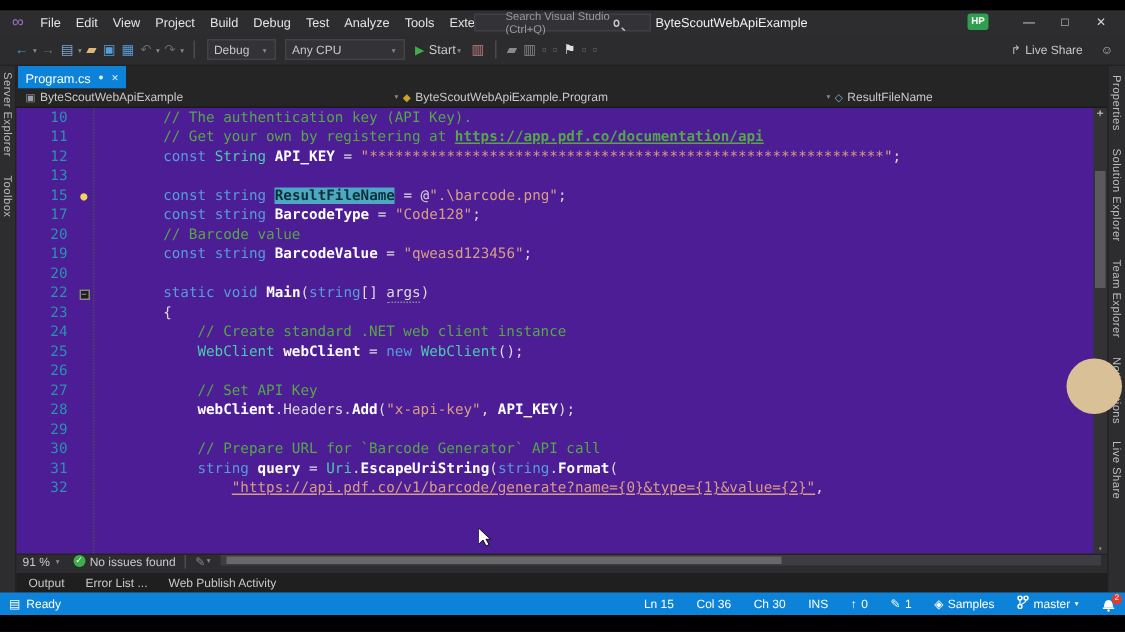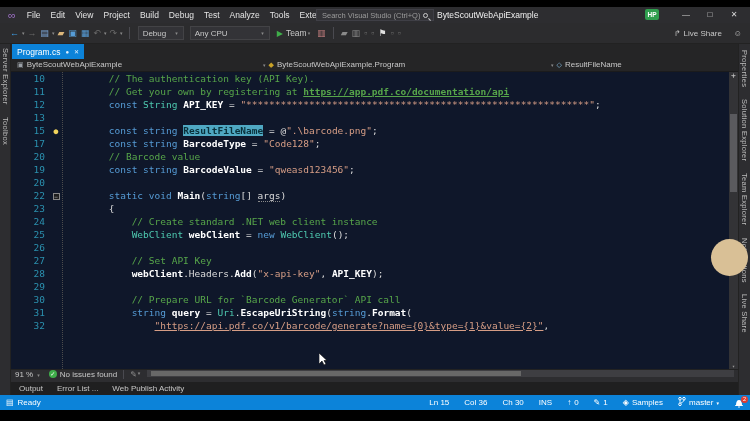--- a/index.html
+++ b/index.html
@@ -9,21 +9,21 @@
          background:#2d2d30; display:flex; flex-direction:column; }
 
   
   .titlebar { position:relative; height:16px; background:#2d2d30; display:flex;
               align-items:center; font-size:8.5px; color:#e4e4e4; flex:0 0 auto; }
   .vslogo { color:#9b6fc3; font-size:11px; margin:0 6px 0 8px; line-height:10px; }
   .menubar { display:flex; }
   .menu-item { padding:2px 5px; cursor:default; }
   .searchbox { position:absolute; left:316px; top:2px; width:118px; height:12px;
                background:#333337; border:1px solid #3f3f46; color:#9b9b9b;
-               font-size:7.5px; display:flex; align-items:center; padding:0 5px; }
+               font-size:7.5px; display:flex; align-items:center; padding:0 20px; }
   .lens { width:5px; height:5px; border:1px solid #c8c8c8; border-radius:50%;
           position:relative; margin-left:auto; }
   .lens:after { content:""; position:absolute; width:3px; height:1px; background:#c8c8c8;
                 transform:rotate(45deg); left:4px; top:5px; }
   .wintitle { position:absolute; left:437px; top:3px; font-size:8.5px; color:#f0f0f0; }
   .acct { position:absolute; left:645px; top:2px; width:14px; height:11px; background:#2f9e4e;
           color:#fff; font-size:6.5px; font-weight:bold; text-align:center; line-height:11px;
           border-radius:2px; }
   .winbtns { position:absolute; right:4px; top:0; display:flex; }
   .winbtn { width:24px; height:15px; text-align:center; font-size:8px; color:#d8d8d8;
@@ -62,21 +62,21 @@
   .tab-active .tico { font-size:6px; margin-left:5px; color:#dff0ff; }
 
   
   .breadcrumb { height:13px; background:#252526; border-bottom:1px solid #1b1b1c;
                 position:relative; font-size:8px; color:#c8c8c8; flex:0 0 auto; }
   .crumb { position:absolute; top:1px; display:flex; align-items:center; }
   .crumb .cico { margin-right:3px; font-size:7px; }
   .crumb .ccaret { font-size:5px; color:#8a8a8a; margin-right:3px; }
 
   
-  .editor { flex:1 1 auto; background:#0f172a; position:relative; overflow:hidden;
+  .editor { flex:1 1 auto; background:#4c1d95; position:relative; overflow:hidden;
             font-family:"DejaVu Sans Mono", monospace; font-size:9.5px; }
   .outline-guide { position:absolute; left:51px; top:0; bottom:0;
                    border-left:1px dotted #4c4c4c; }
   .line { height:13px; line-height:13px; white-space:pre; display:flex; }
   .ln { width:38px; flex:0 0 auto; text-align:right; color:#2B91AF; padding-right:4px; }
   .lmargin { width:14px; flex:0 0 auto; text-align:center; position:relative; }
   .bulb { color:#f2d45c; font-size:8px; }
   .foldbox { display:inline-block; width:7px; height:7px; border:1px solid #888;
              color:#bbb; font-size:6px; line-height:5px; text-align:center; margin-top:3px;
              background:#1e1e1e; }
@@ -183,21 +183,21 @@
     <div class="dropdown">
       <span class="dd-label">Debug</span>
       <span class="tcaret">▾</span>
     </div>
     <div class="dropdown dd-anycpu">
       <span class="dd-label">Any CPU</span>
       <span class="tcaret" style="margin-left:auto">▾</span>
     </div>
     <div class="start">
       <span class="play">▶</span>
-      <span>Team</span>
+      <span>Start</span>
       <span class="tcaret">▾</span>
     </div>
     <span class="tbtn" style="color:#c27d7d">▥</span>
     <span class="tsep"></span>
     <span class="tbtn" style="color:#8a8a8a">▰</span>
     <span class="tbtn" style="color:#8a8a8a">▥</span>
     <span class="tbtn" style="color:#6a6a6a">▫</span>
     <span class="tbtn" style="color:#6a6a6a">▫</span>
     <span class="tbtn" style="color:#e0e0e0">⚑</span>
     <span class="tbtn" style="color:#6a6a6a">▫</span>

